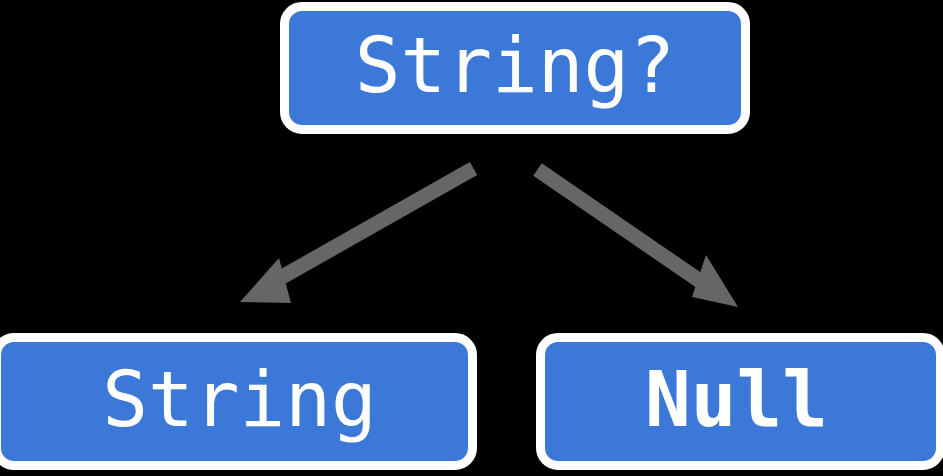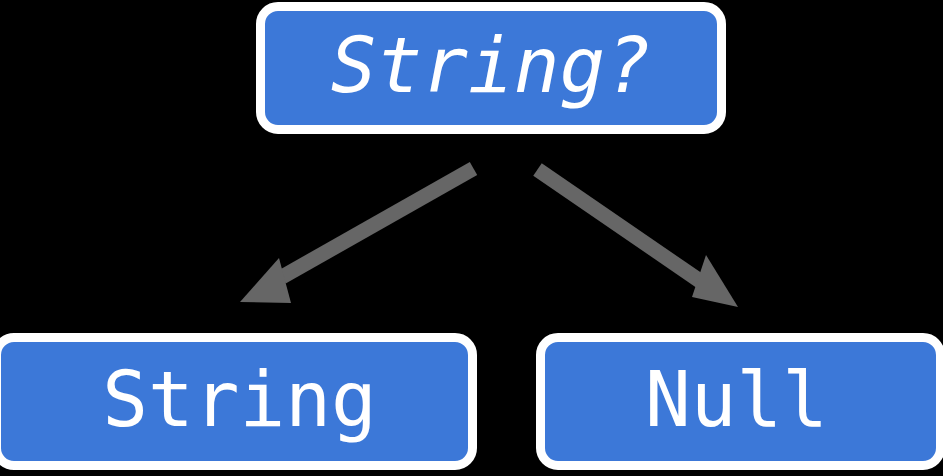--- a/index.html
+++ b/index.html
@@ -42,25 +42,24 @@
     line-height: 1;
     letter-spacing: 0;
     white-space: nowrap;
   }
   .node-label {
     display: block;
     transform: translateY(-2px);
   }
   
   #node-root {
-    left: 256px;
+    left: 280px;
     top: 2px;
     width: 470px;
     height: 132px;
-    font-style: italic;
   }
   
   #node-string {
     left: -8px;
     top: 333px;
     width: 485px;
     height: 137px;
     border-radius: 22px;
   }
   #node-string .node-label {
@@ -68,20 +67,21 @@
   }
   
   #node-null {
     left: 536px;
     top: 333px;
     width: 409px;
     height: 137px;
   }
   #node-null .node-label {
     transform: translate(-4px, -2px);
+    font-weight: bold;
   }
 </style>
 </head>
 <body>
 
 <div id="diagram-canvas">
 
   <svg class="edge-layer" viewBox="0 0 943 476" width="943" height="476" xmlns="http://www.w3.org/2000/svg">
 
     <g>

